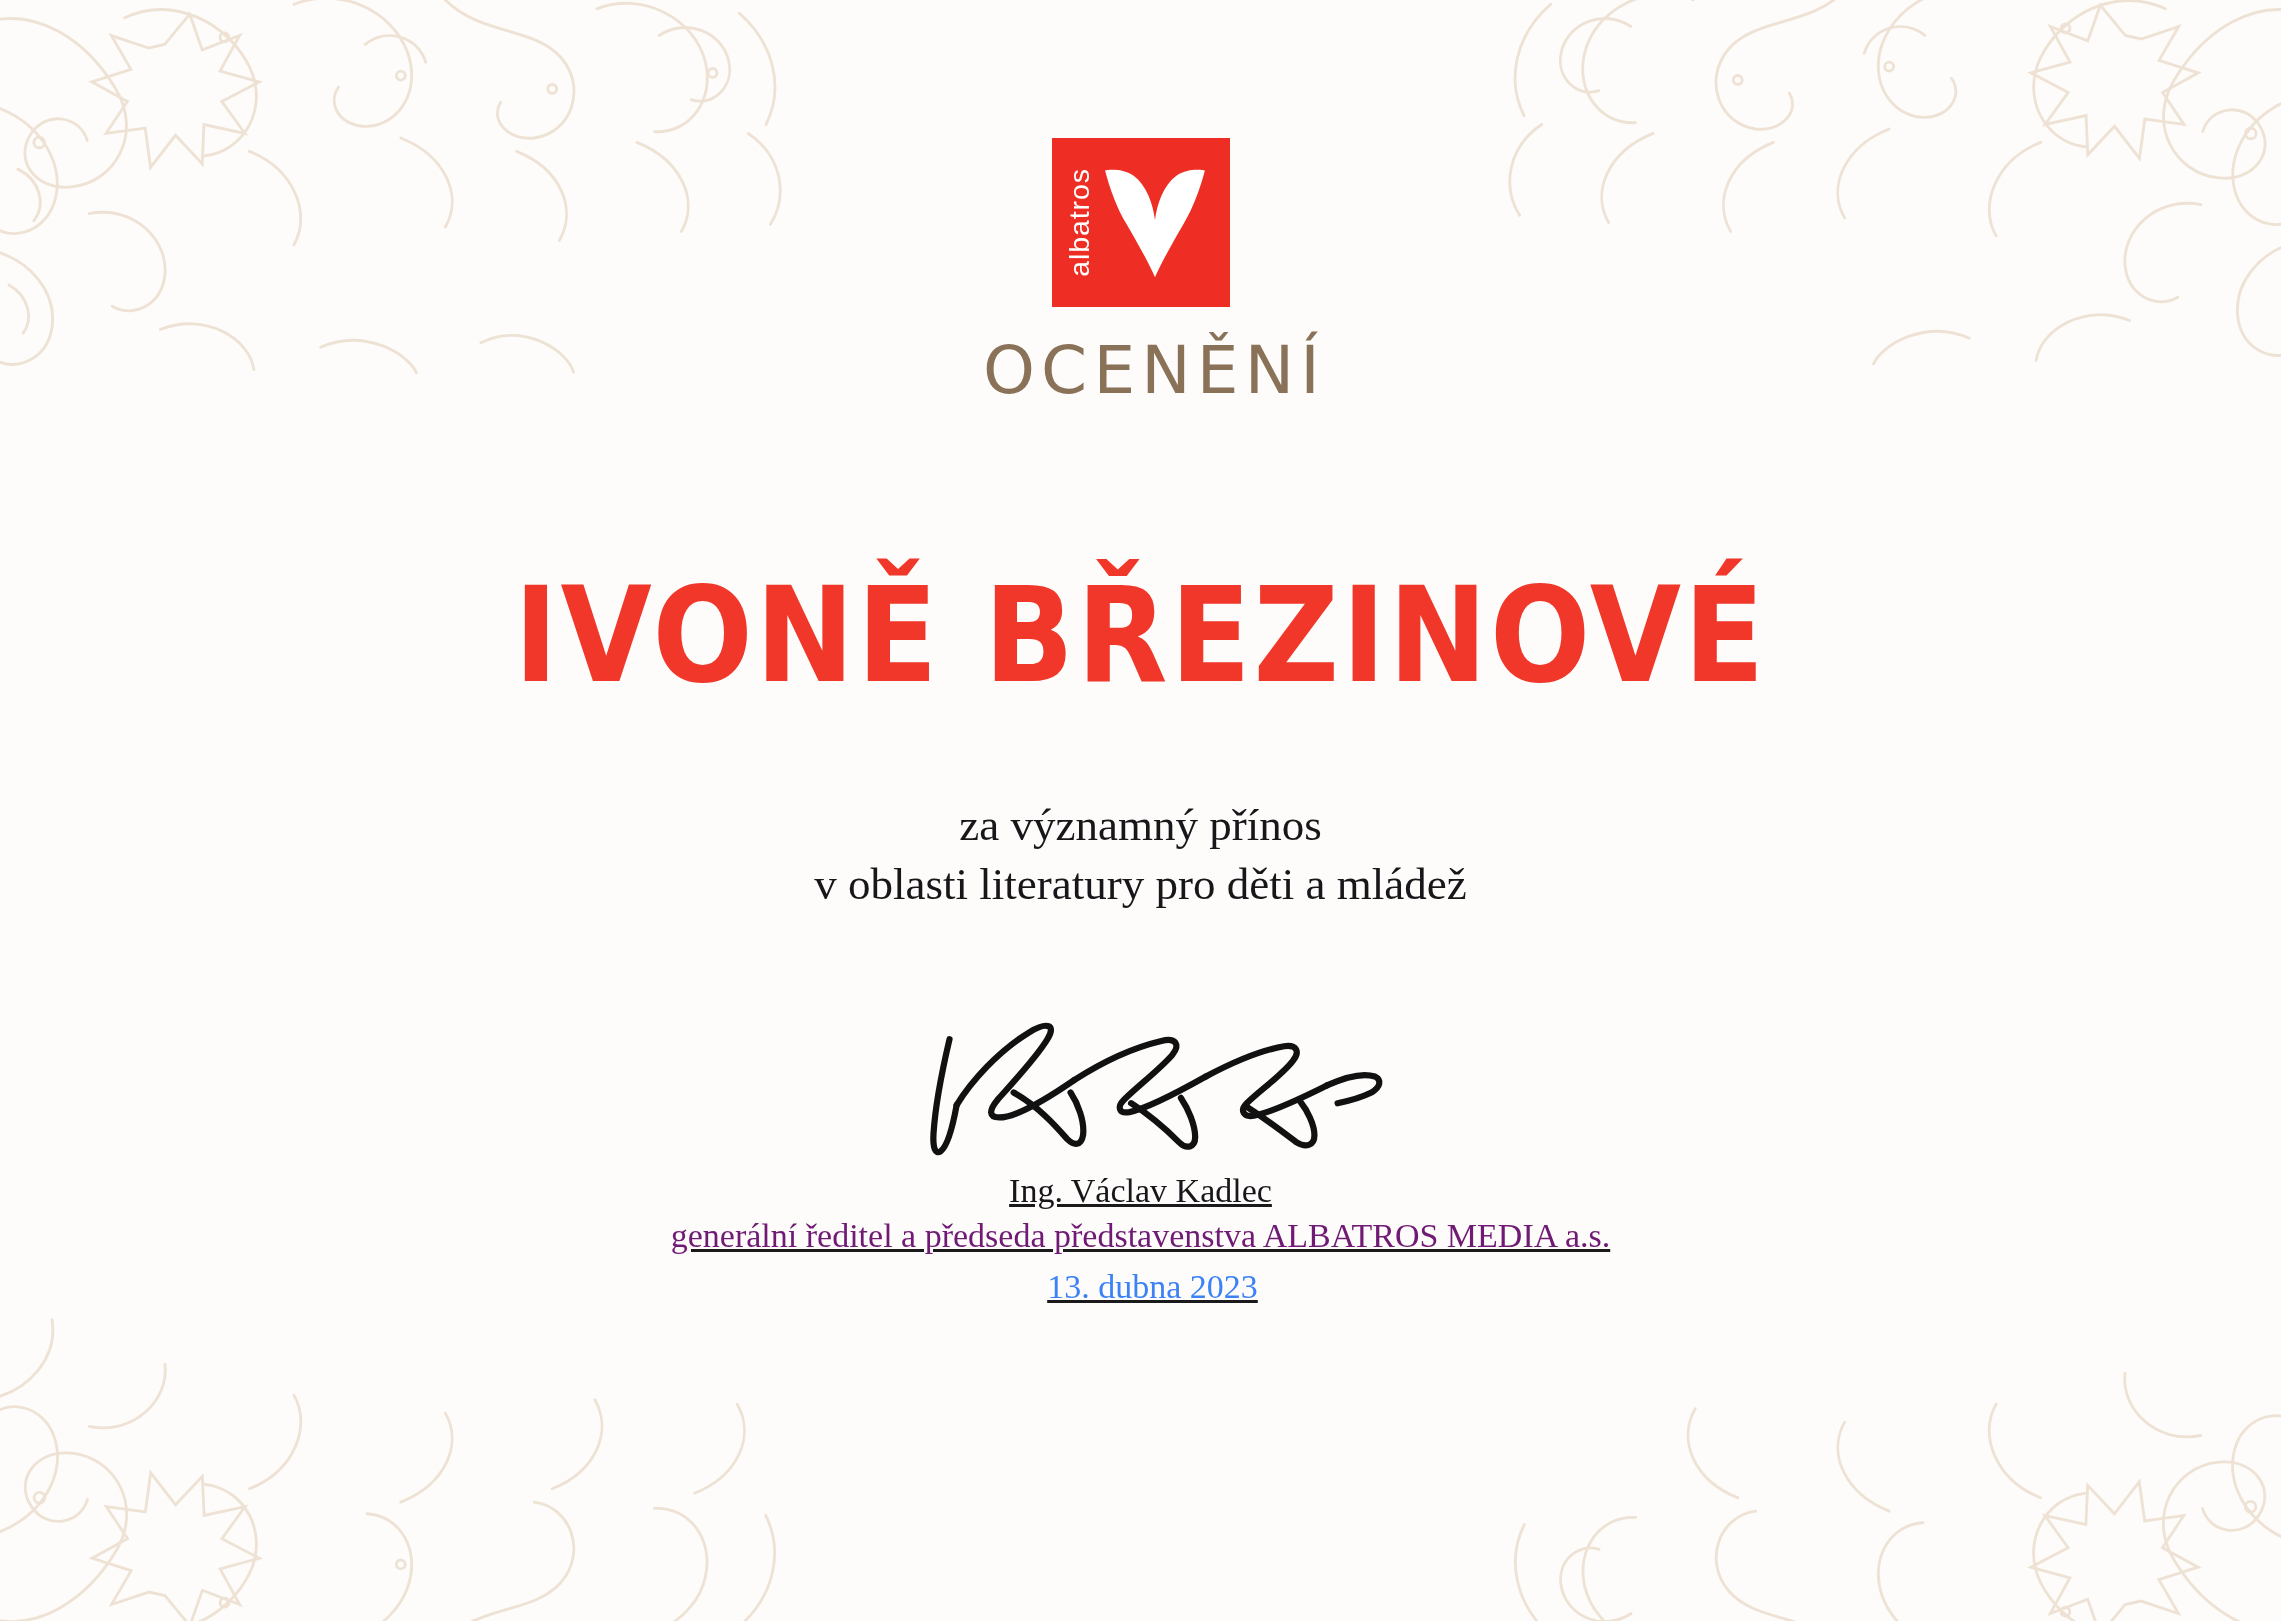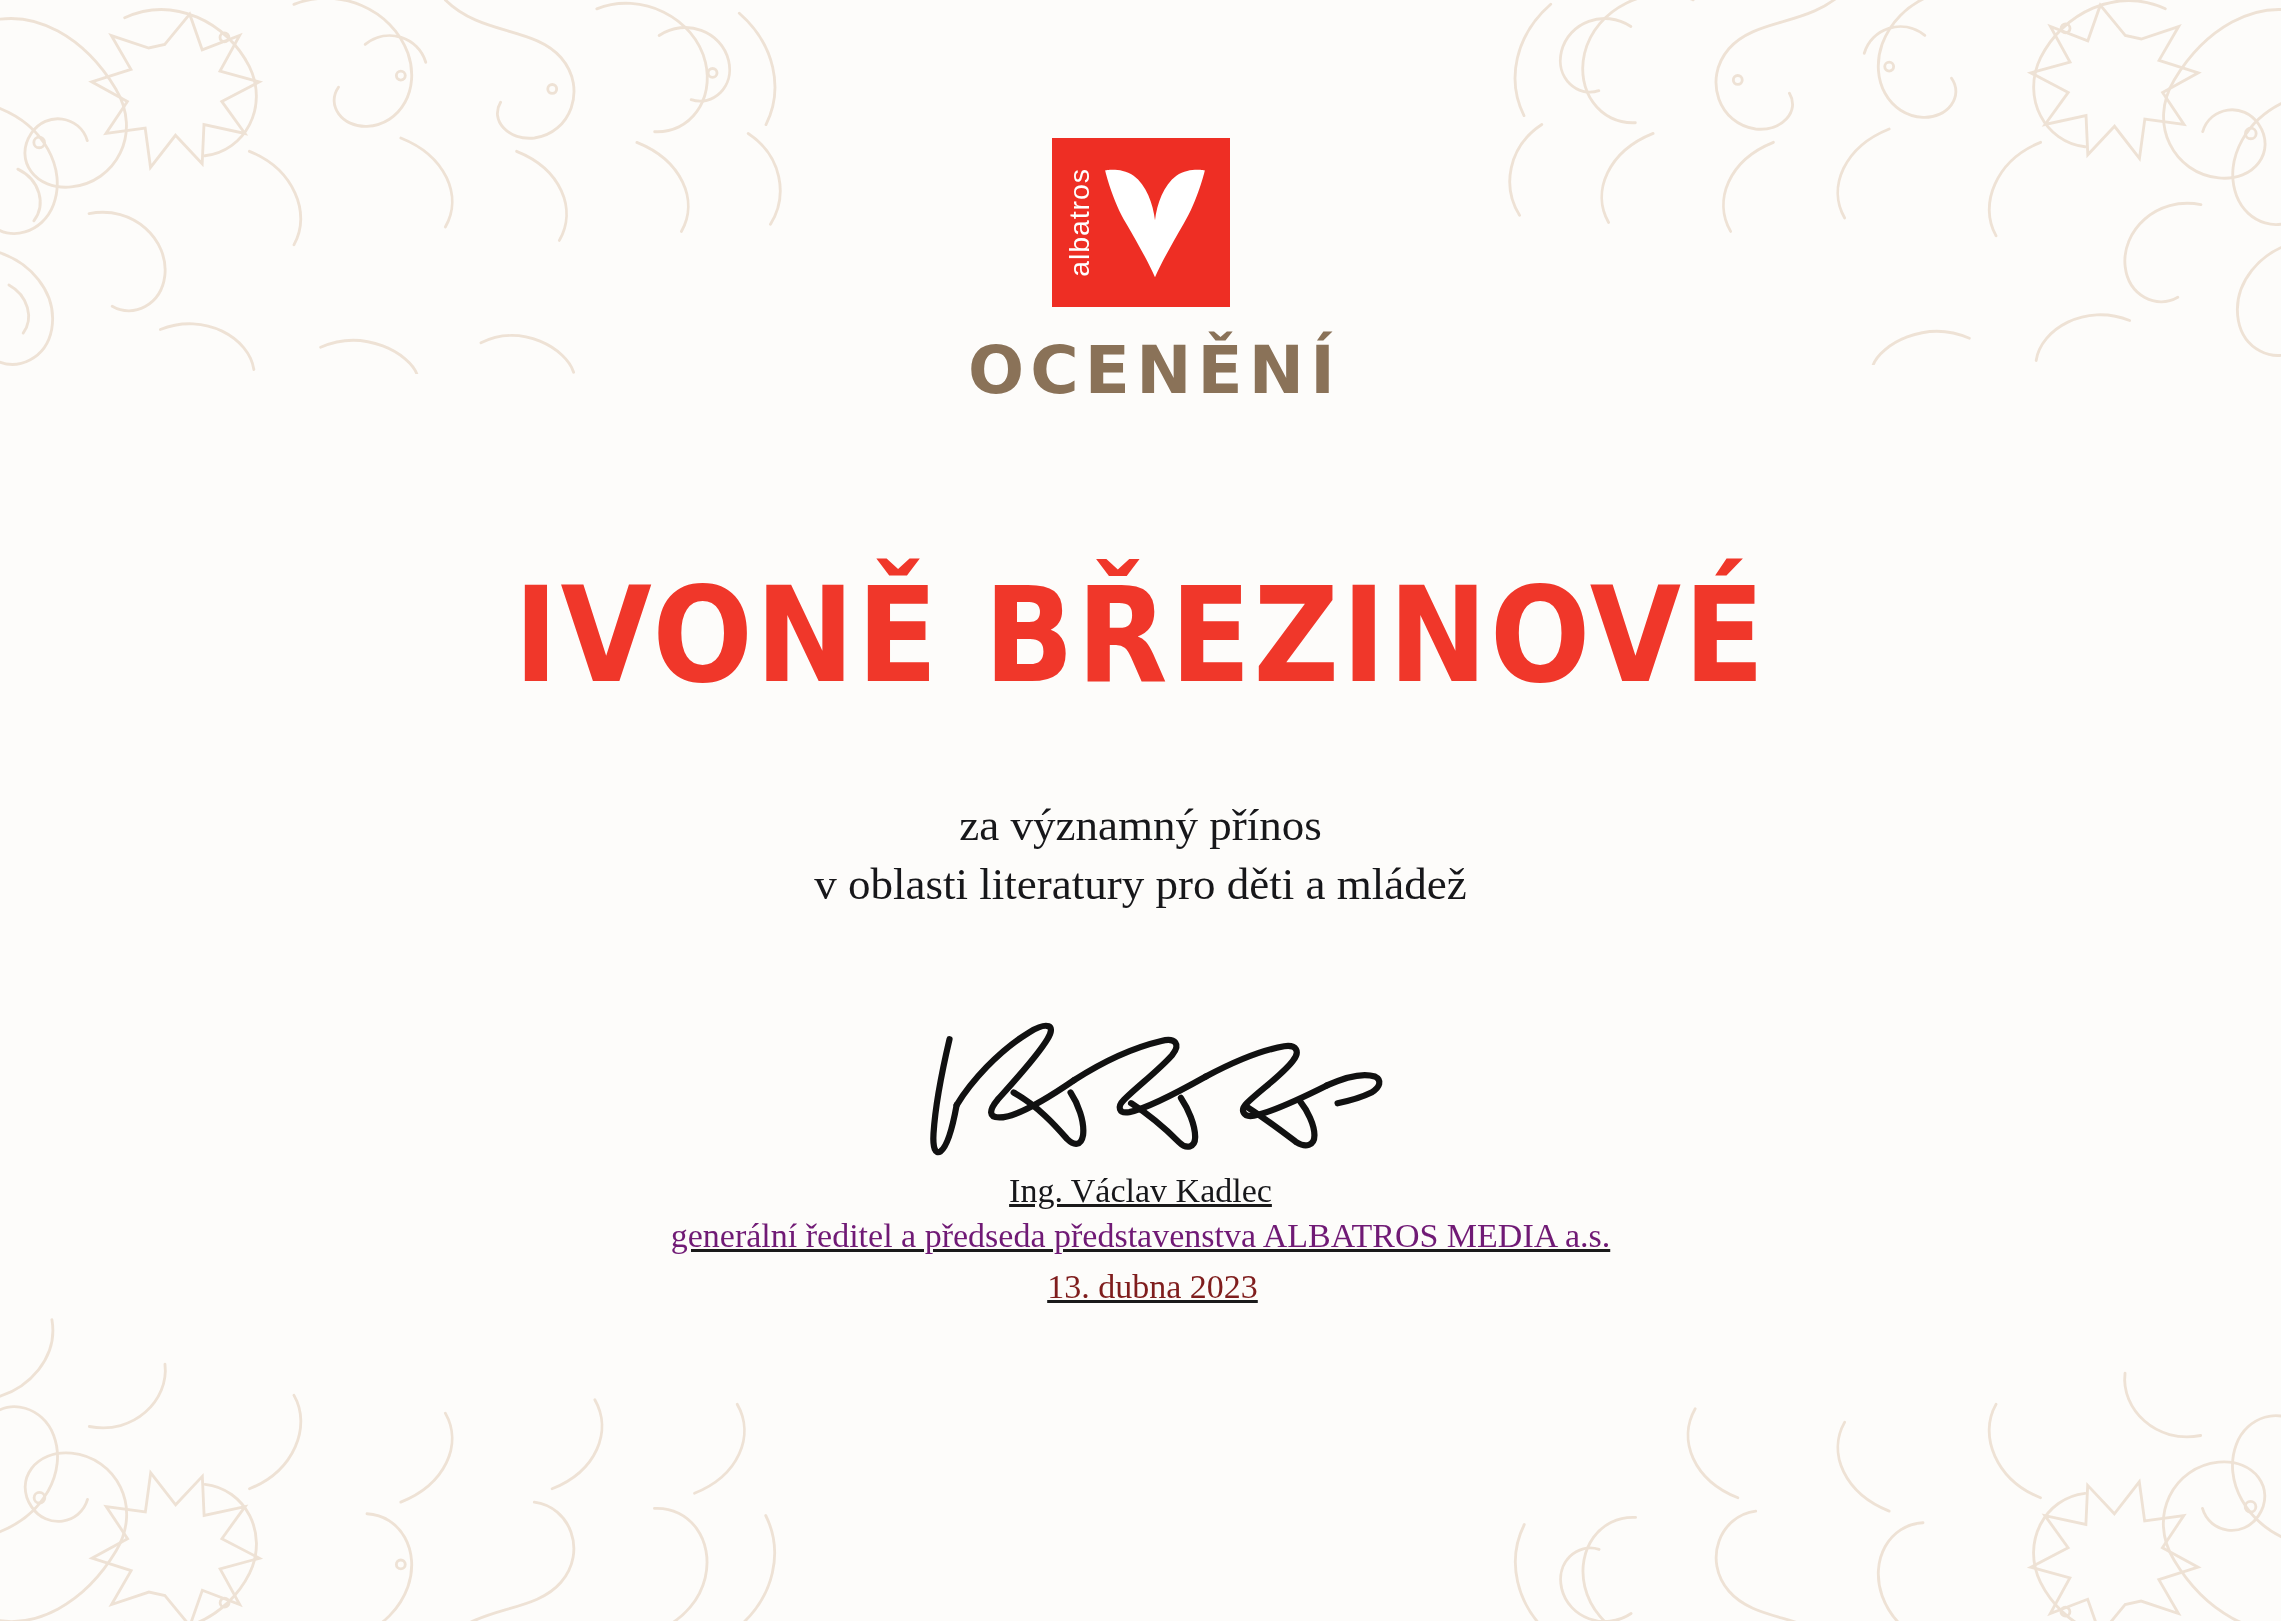--- a/index.html
+++ b/index.html
@@ -97,21 +97,21 @@
     letter-spacing: 0.4px;
     color: #17171a;
     font-family: "Liberation Serif", serif;
   }
   .award-word {
     margin-top: 25px;
     font-size: 66px;
     letter-spacing: 6.2px;
     color: #8a7258;
     font-family: "DejaVu Sans", sans-serif;
-    font-weight: 700;
+    font-weight: 400;
     margin-left: 28px;
   }
 
   .recipient {
     margin-top: 165px;
     font-size: 118px;
     line-height: 1.05;
     letter-spacing: 2.7px;
     color: #f0372a;
     font-family: "DejaVu Sans", sans-serif;
@@ -147,21 +147,21 @@
     color: #17171a;
   }
   .sign-role {
     margin-top: 7.1px;
     font-size: 34px;
     color: #701a75;
   }
   .sign-date {
     margin-top: 12.5px;
     font-size: 34px;
-    color: #7f1d1d;
+    color: #3b82f6;
     margin-left: 24px;
   }
 </style>
 </head>
 <body>
 
 <div class="certificate">
 
   <div class="ornament orn-top-left">
     <svg width="802" height="383" viewBox="0 0 900 430" fill="none" stroke="#e3cdb8" stroke-width="3.2" stroke-linecap="round">

